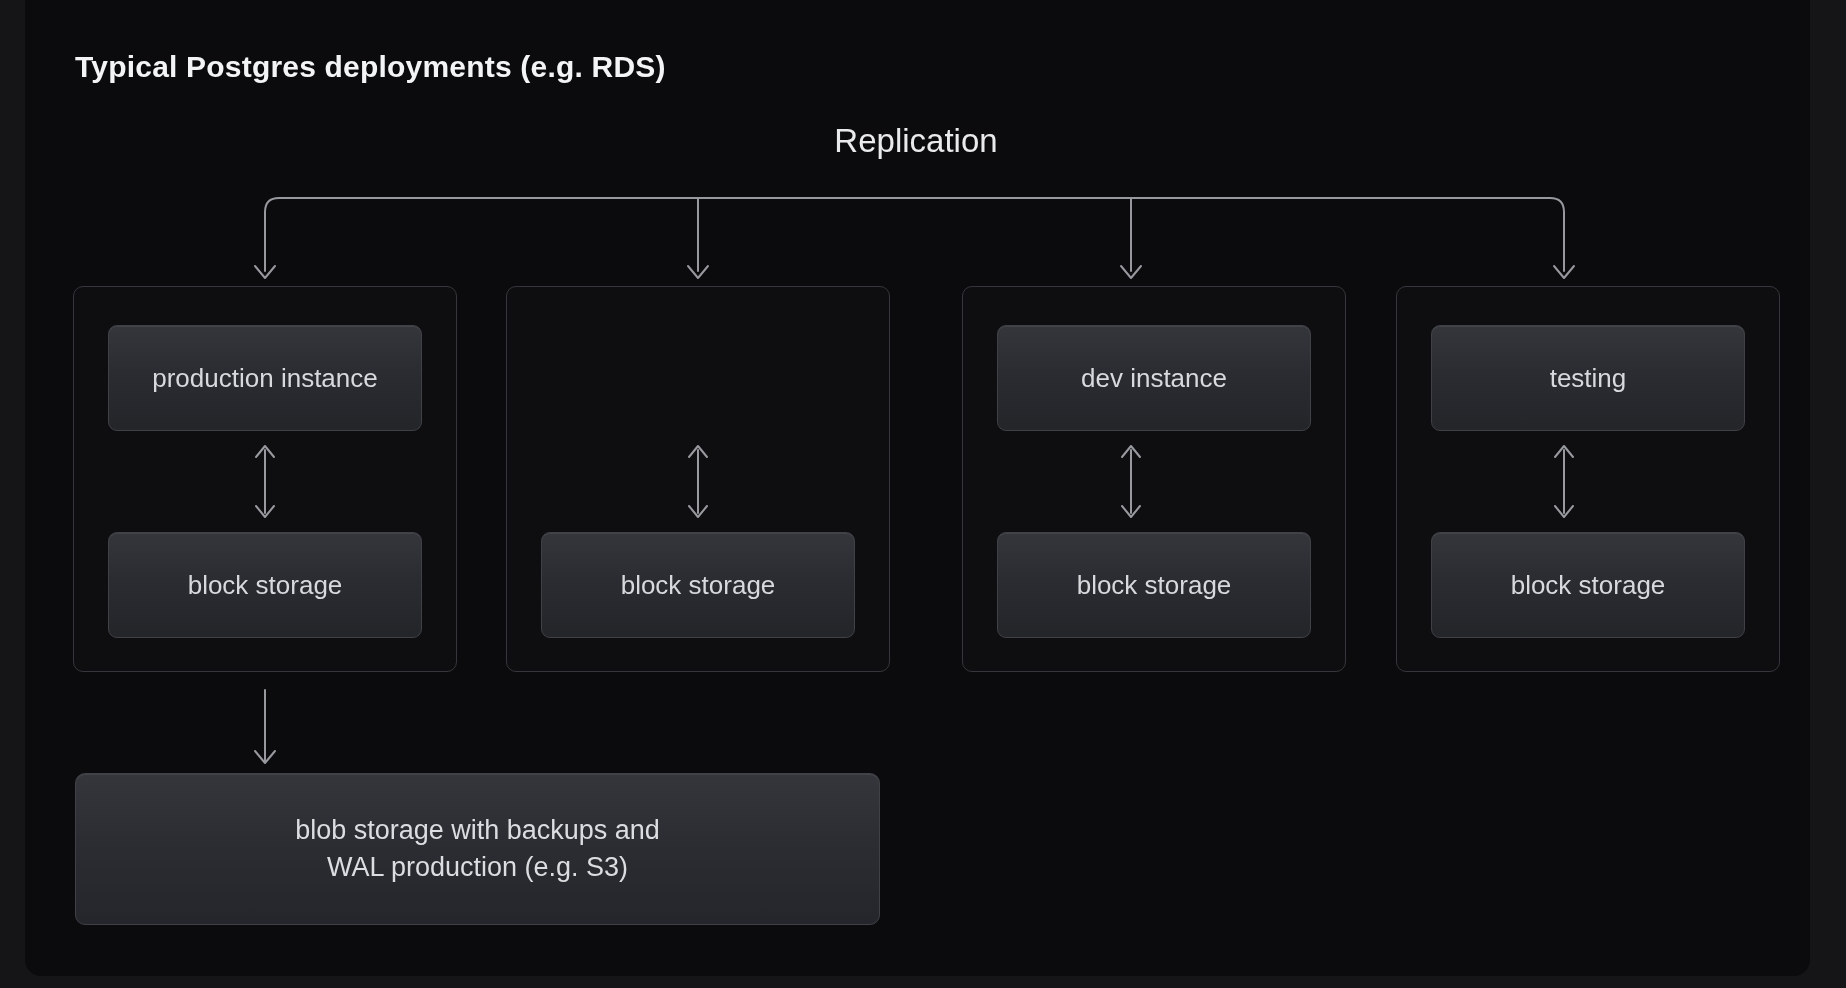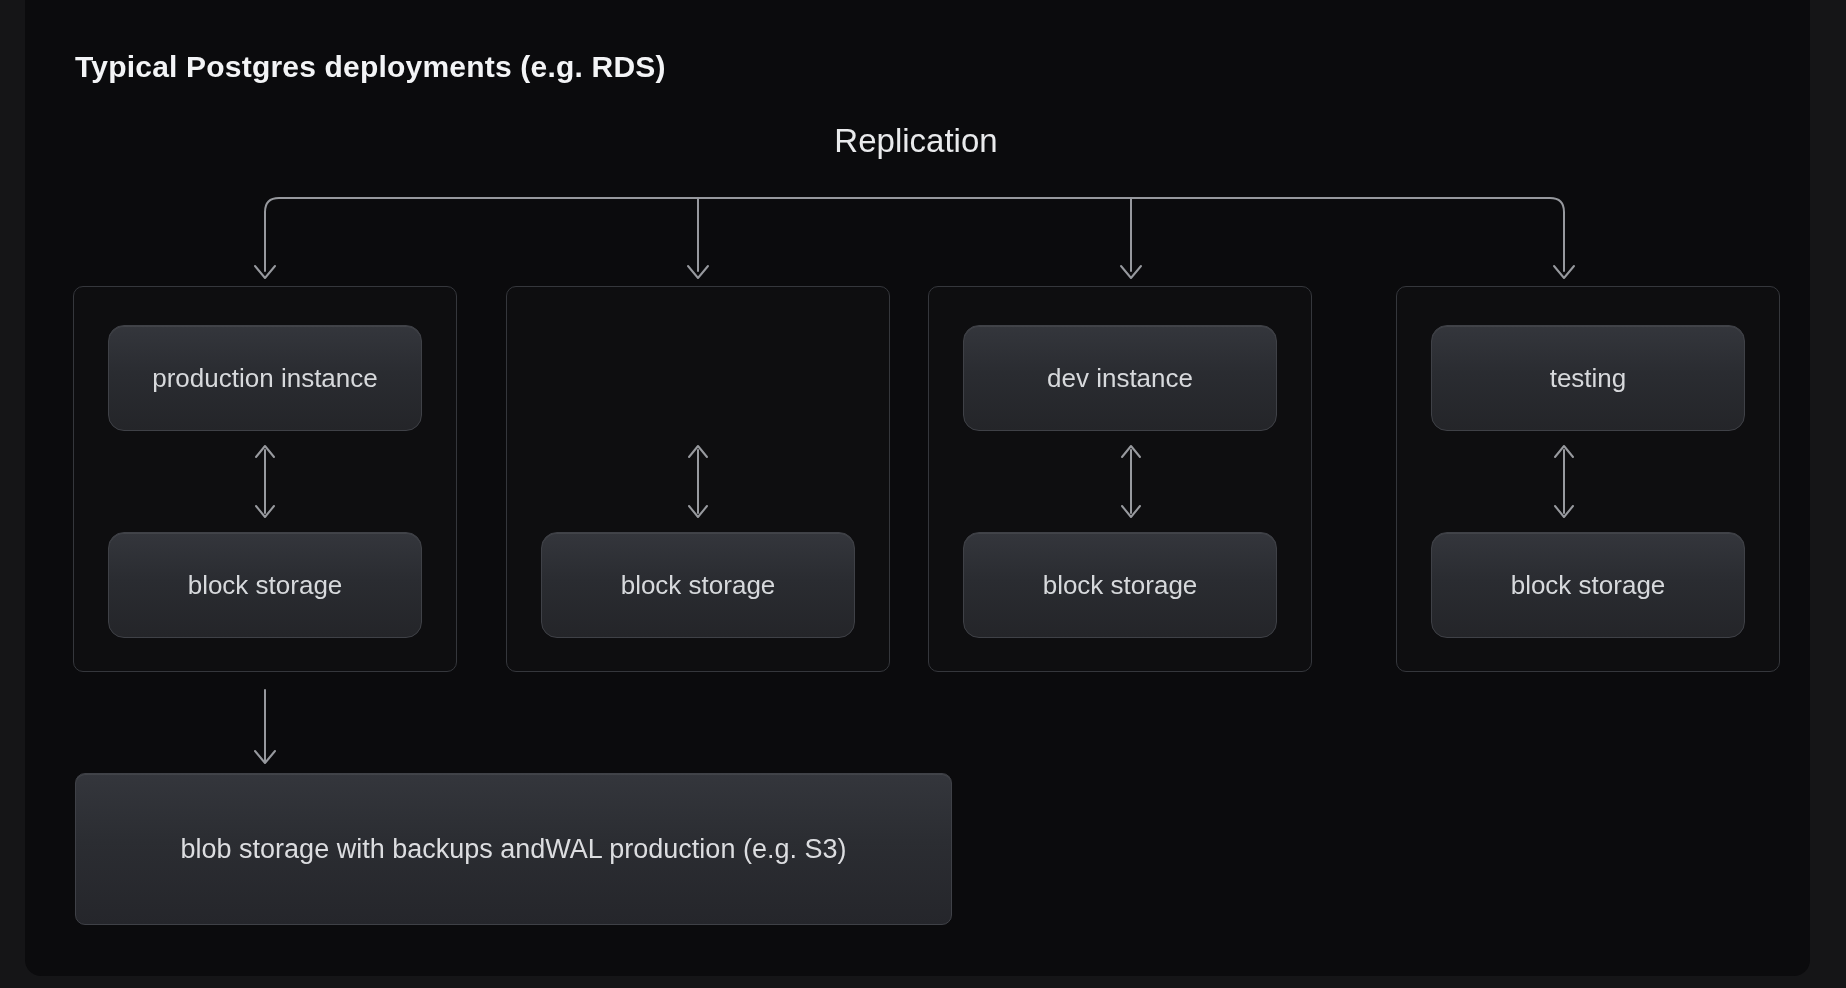--- a/index.html
+++ b/index.html
@@ -21,39 +21,39 @@
     position:absolute;left:766px;top:122px;width:300px;text-align:center;
     font-size:33px;color:#e9eaec;
   }
   .connector-layer{position:absolute;left:0;top:0;width:1846px;height:988px;pointer-events:none;}
   .group{
     position:absolute;top:286px;width:384px;height:386px;
     border:1px solid #35373c;border-radius:10px;
     background:rgba(255,255,255,0.015);
     box-sizing:border-box;
   }
-  .group.g0{left:73px}.group.g1{left:506px}.group.g2{left:928px}.group.g3{left:1396px}
+  .group.g0{left:73px}.group.g1{left:506px}.group.g2{left:962px}.group.g3{left:1396px}
   .node{
     position:absolute;left:34px;width:314px;height:106px;box-sizing:border-box;
-    border-radius:16px;
+    border-radius:9px;
     background:linear-gradient(180deg,#34363c 0%,#2a2c31 45%,#242529 100%);
     border:1px solid #3f4147;
     box-shadow:inset 0 1px 0 rgba(255,255,255,0.07);
     display:flex;align-items:center;justify-content:center;
     color:#d7d9dc;font-size:26px;
   }
   .node.instance{top:38px}
   .node.storage{top:245px}
   .blob-node{
-    position:absolute;left:75px;top:773px;width:877px;height:152px;box-sizing:border-box;
+    position:absolute;left:75px;top:773px;width:805px;height:152px;box-sizing:border-box;
     border-radius:10px;
     background:linear-gradient(180deg,#34363c 0%,#2b2d32 45%,#25262b 100%);
     border:1px solid #3f4147;
     box-shadow:inset 0 1px 0 rgba(255,255,255,0.07);
-    display:flex;flex-direction:row;align-items:center;justify-content:center;
+    display:flex;flex-direction:column;align-items:center;justify-content:center;
     color:#dcdde0;font-size:27px;line-height:37px;text-align:center;
   }
 </style>
 </head>
 <body>
 
 <div class="card"></div>
 
 <div class="title">Typical Postgres deployments (e.g. RDS)</div>
 

